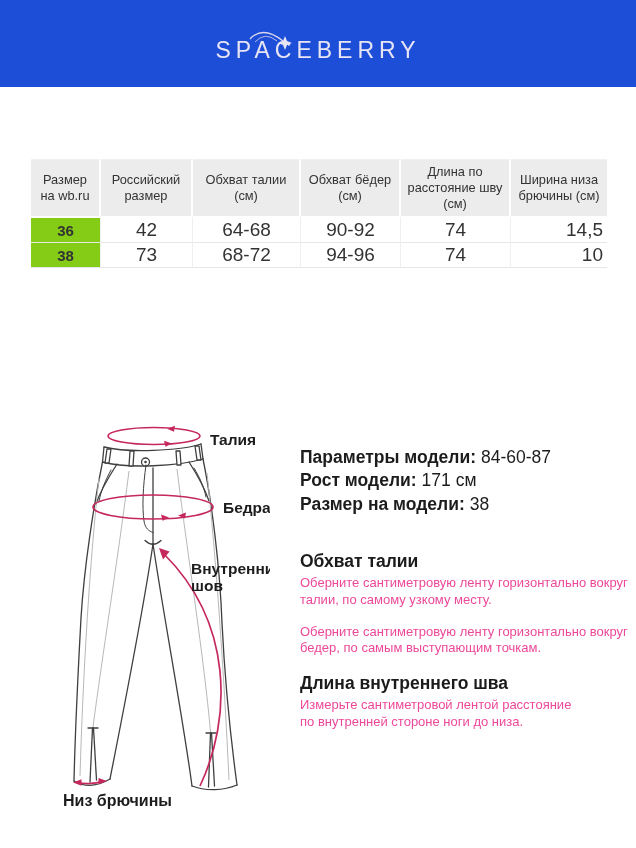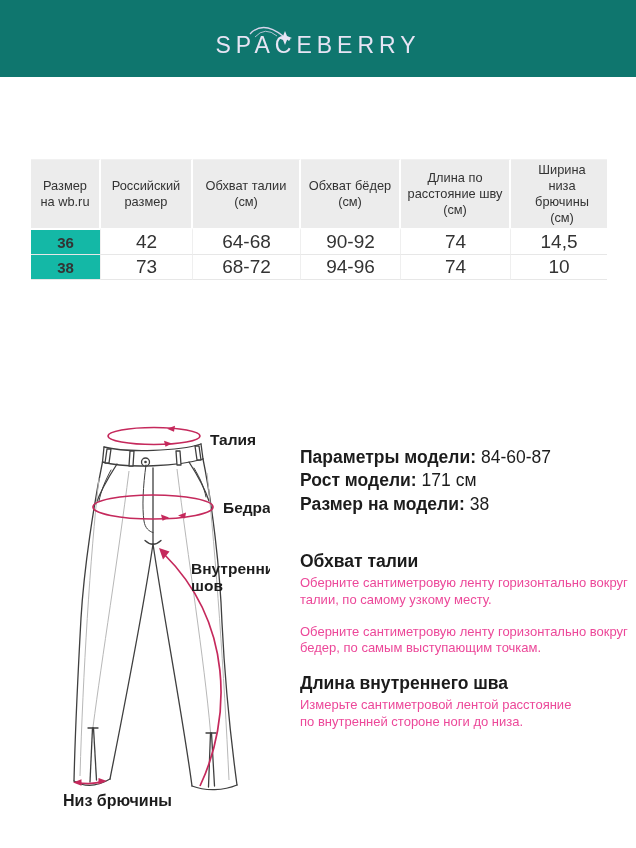--- a/index.html
+++ b/index.html
@@ -1,41 +1,41 @@
 <!DOCTYPE html>
 <html><head>
 <meta charset="utf-8">
 <style>
   html,body{margin:0;padding:0;background:#ffffff;}
   .page{position:relative;width:636px;height:848px;background:#ffffff;overflow:hidden;
         font-family:"Liberation Sans","DejaVu Sans",sans-serif;}
 
   
-  .brand-bar{position:absolute;left:0;top:0;width:636px;height:77px;background:#0f766e;
+  .brand-bar{position:absolute;left:0;top:0;width:636px;height:87px;background:#1d4ed8;
              display:flex;align-items:center;justify-content:center;}
   .logo-wrap{position:relative;}
   .logo-text{color:#e7e4f4;font-size:23px;letter-spacing:5px;font-weight:400;line-height:1;
              padding-top:14px;display:block;}
   .logo-star{position:absolute;left:30px;top:-8px;pointer-events:none;}
 
   
   .size-table{position:absolute;left:31px;top:159px;width:576px;border-collapse:separate;border-spacing:0;
               table-layout:fixed;}
   .size-table col.c1{width:70px}.size-table col.c2{width:92px}.size-table col.c3{width:108px}
   .size-table col.c4{width:100px}.size-table col.c5{width:110px}.size-table col.c6{width:96px}
   .size-table th{background:#ececec;font-weight:400;font-size:12.8px;line-height:16px;color:#333333;
                  height:57px;vertical-align:middle;text-align:center;padding:2px 6px;box-sizing:border-box;
                  border-right:2px solid #ffffff;border-top:1px solid #f1f1f1;}
-  .size-table th:last-child{border-right:none;padding-left:12px;}
+  .size-table th:last-child{border-right:none;}
   .size-table td{background:#ffffff;font-size:19px;color:#333333;height:26px;text-align:center;
                  vertical-align:middle;padding:0 4px;box-sizing:border-box;
                  border-top:1px solid #e7e7e7;border-right:1px solid #efefef;}
-  .size-table td:last-child{border-right:none;}
+  .size-table td:last-child{border-right:none;text-align:right;}
   .size-table tr:last-child td{border-bottom:1px solid #e7e7e7;}
-  .size-table td.first{font-weight:700;background:#14b8a6;font-size:15px;}
+  .size-table td.first{font-weight:700;background:#84cc16;font-size:15px;}
   .size-table tbody tr:first-child td{border-top:2px solid #ffffff;}
 
   
   .diagram{position:absolute;left:40px;top:418px;width:230px;height:400px;}
   .diagram svg{display:block;}
   .dlabel{font-family:"Liberation Sans","DejaVu Sans",sans-serif;font-weight:700;fill:#1c1c1c;}
 
   
   .info-col{position:absolute;left:300px;top:446px;width:336px;color:#1c1c1c;}
   .model-params{margin:0 15px 34px 0;}

